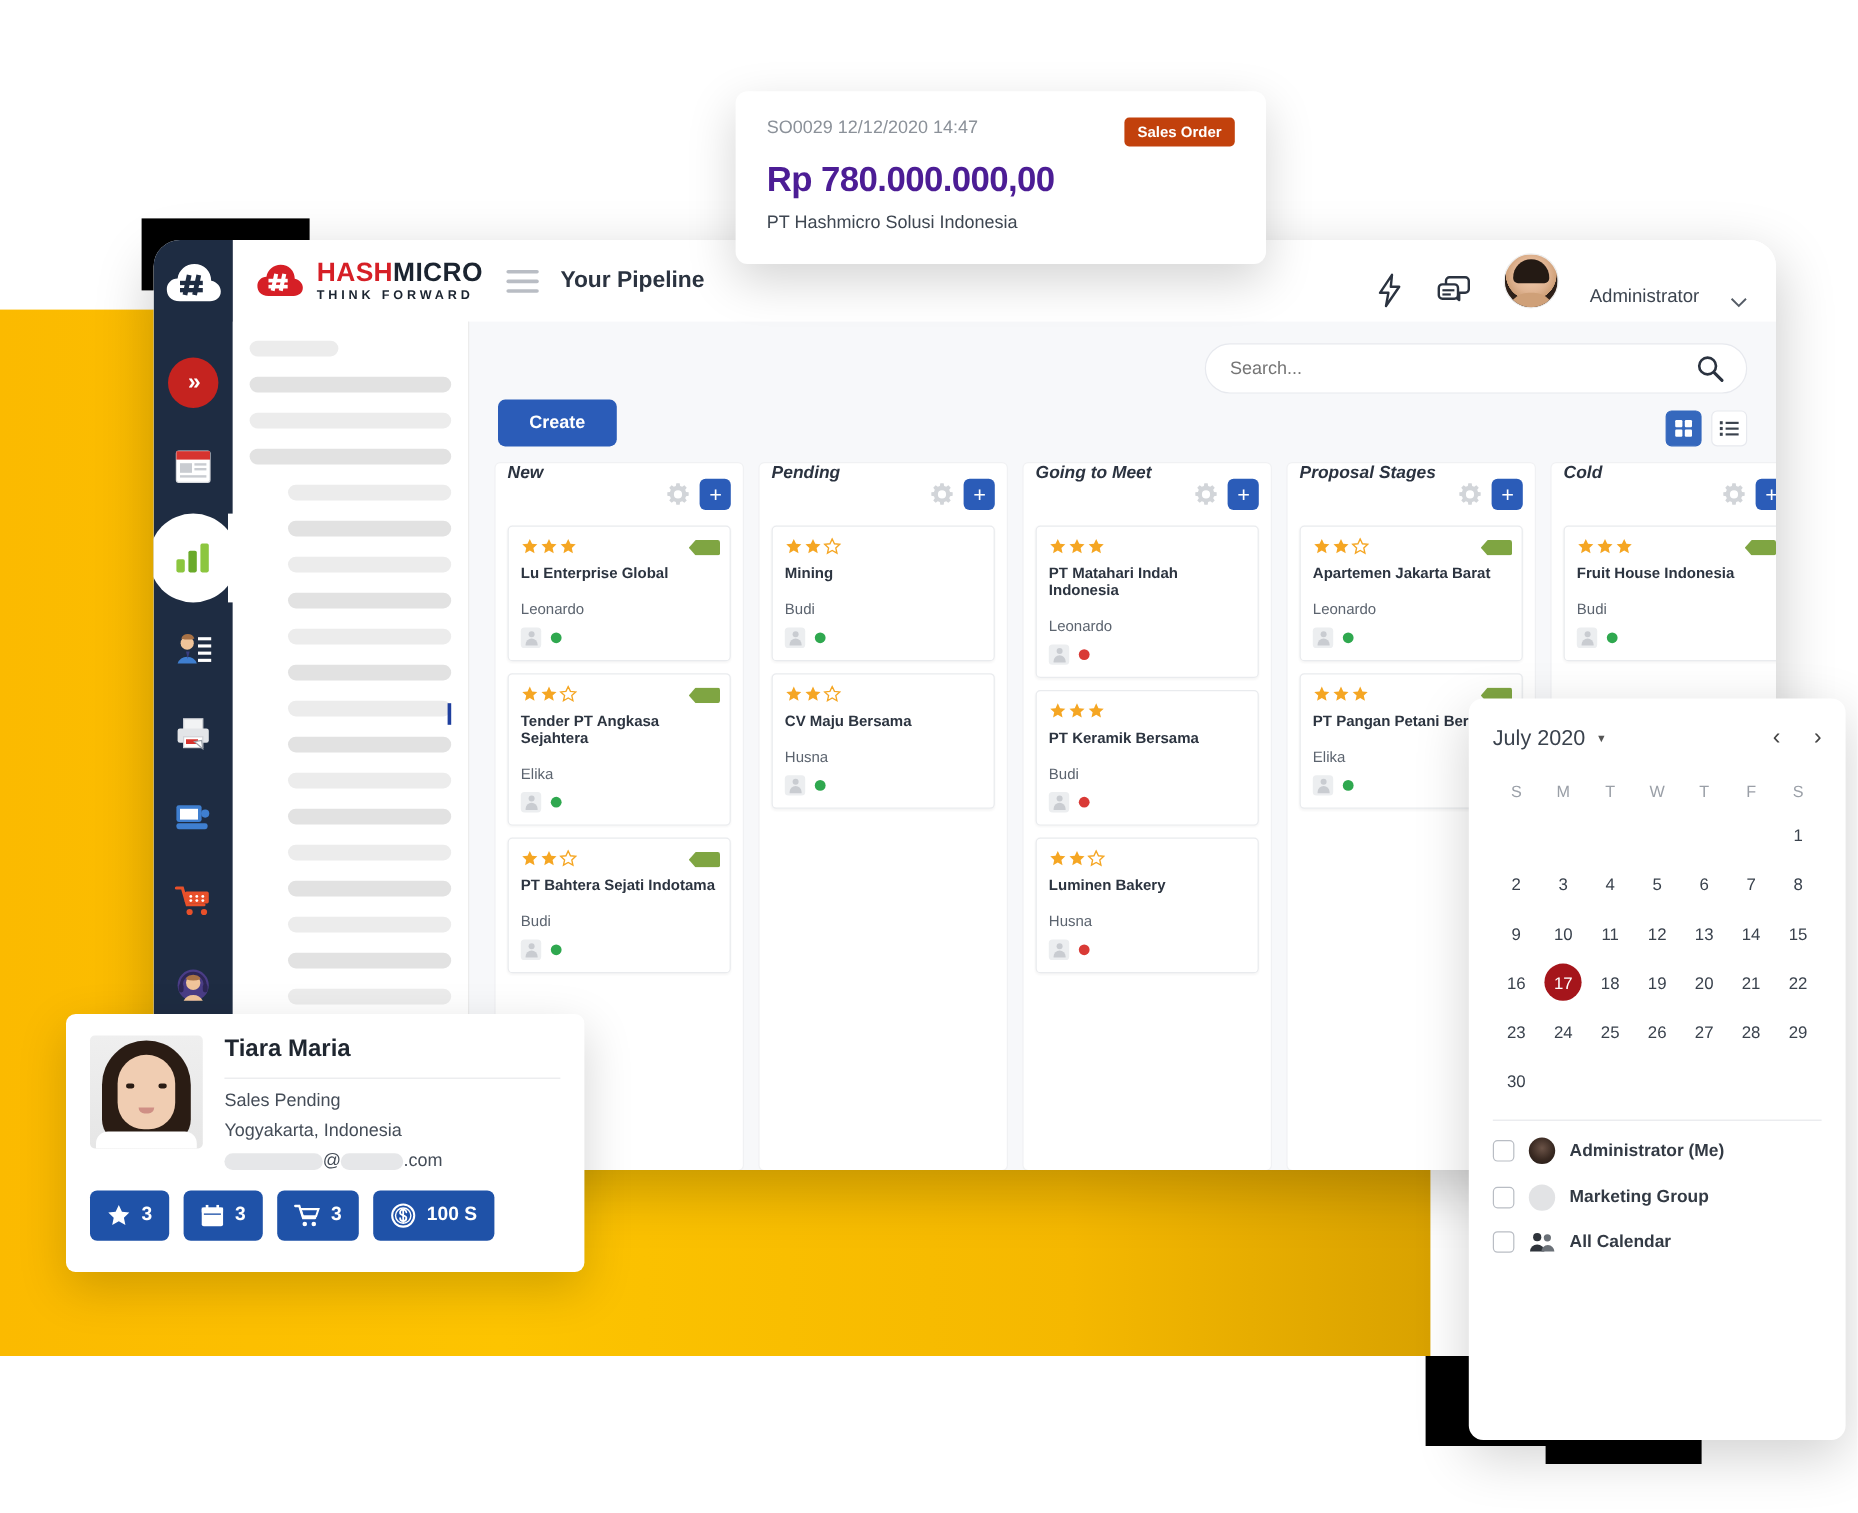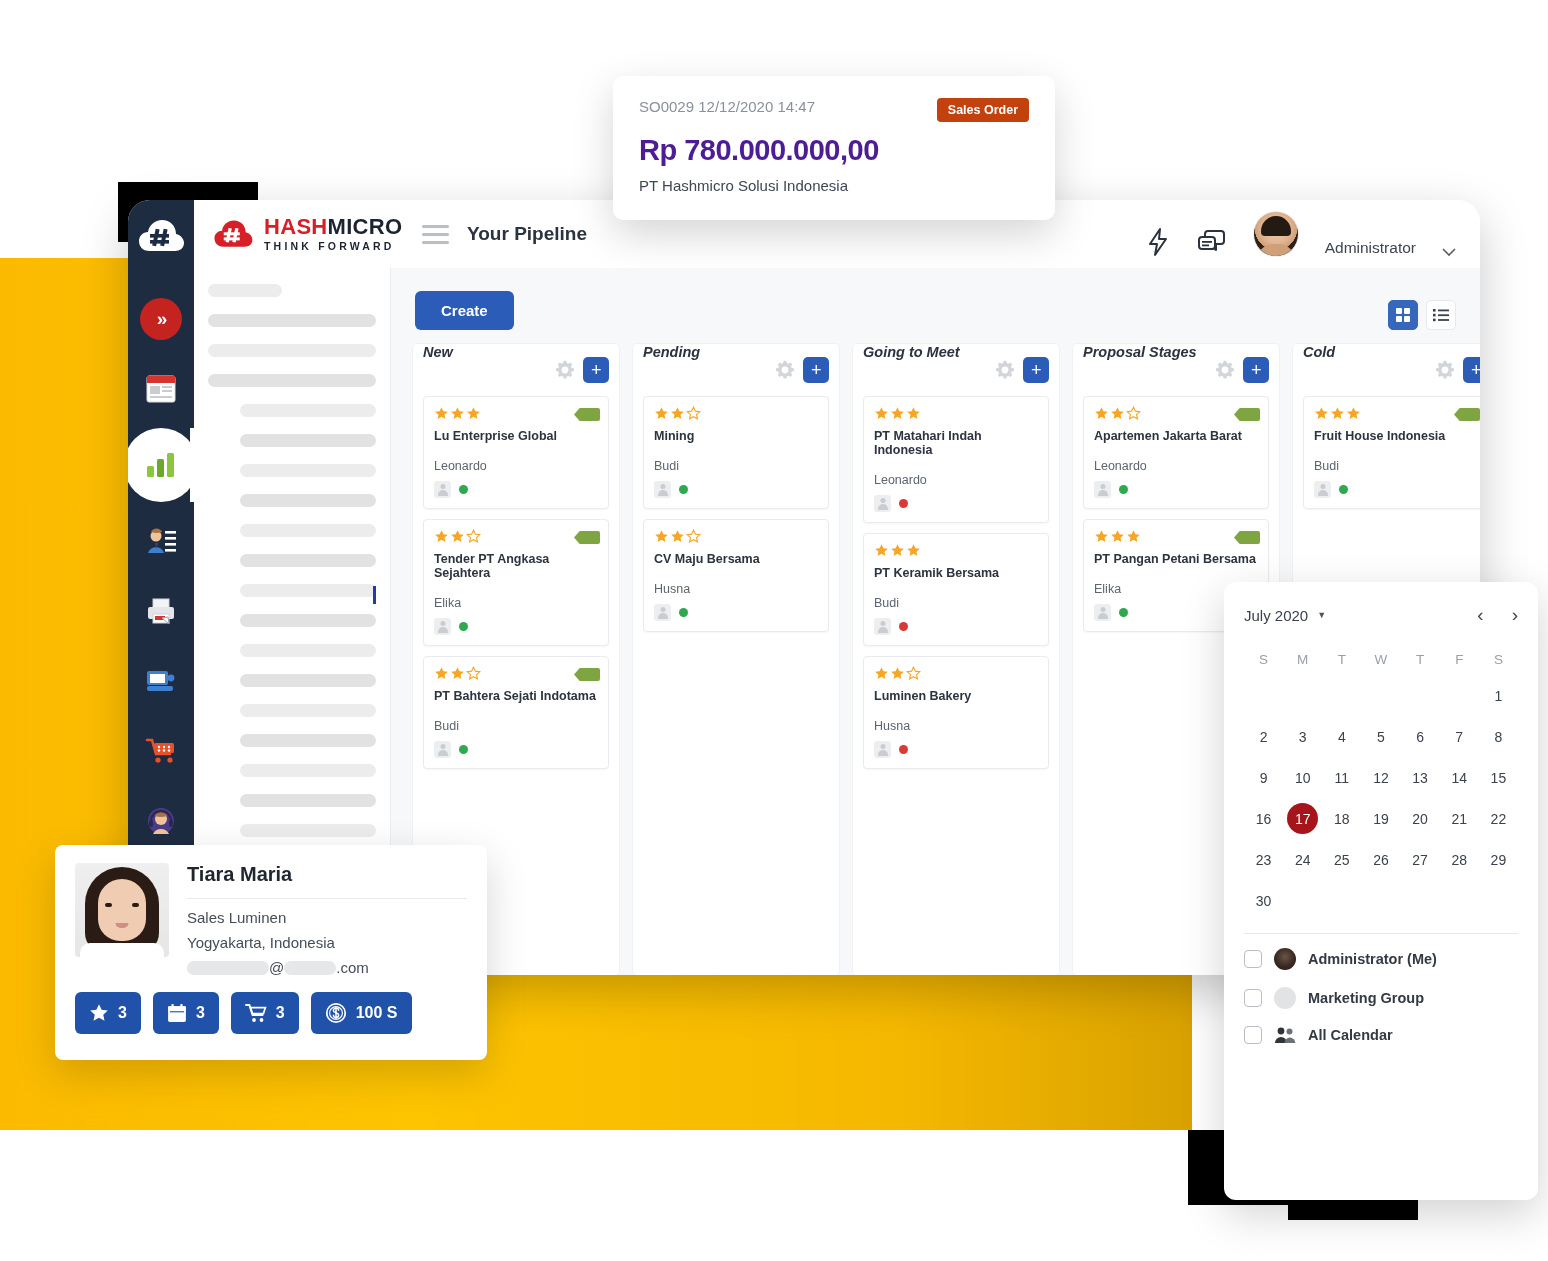--- a/index.html
+++ b/index.html
@@ -200,21 +200,21 @@
   .so-company { font-size: 15px; color:#3f4752; margin-top: 10px; }
 
   
   .cal-card {
     position:absolute; left: 1224px; top: 582px; width: 314px; height: 618px;
     background:#fff; border-radius: 12px;
     box-shadow: 0 14px 44px rgba(0,0,0,.18);
     padding: 16px 20px;
   }
   .cal-head { display:flex; align-items:center; height: 34px; }
-  .cal-month { font-size: 15px; color:#3a424d; }
+  .cal-month { font-size: 18px; color:#3a424d; }
   .cal-caret { margin-left: 9px; font-size: 9px; color:#555; }
   .cal-nav { margin-left:auto; display:flex; gap: 28px; color:#444; font-size: 19px; }
   .cal-nav span { cursor:pointer; }
   .cal-grid { display:grid; grid-template-columns: repeat(7, 1fr); margin-top: 12px; }
   .cal-dow { text-align:center; font-size: 13.5px; color:#9a9fa7; padding: 8px 0; }
   .cal-day {
     text-align:center; font-size: 14px; color:#3a424d; height: 41px;
     display:flex; align-items:center; justify-content:center;
   }
   .cal-day .pill {
@@ -448,20 +448,27 @@
           <div class="sk ind dark"></div>
           <div class="sk ind"></div>
           <div class="sk ind dark"></div>
           <div class="sk-cursor"></div>
         </div>
 
         <div class="pipeline">
           <div class="pipeline-top">
             <button class="btn-create">Create</button>
             <div class="search-wrap">
+              <div class="search-pill">
+                <input placeholder="Search..." style="">
+                <svg width="24" height="24" viewBox="0 0 24 24">
+                  <circle cx="10" cy="10" r="7" fill="none" stroke="#2b3340" stroke-width="2.2"></circle>
+                  <path d="M15.5 15.5 L22 22" stroke="#2b3340" stroke-width="2.6" stroke-linecap="round"></path>
+                </svg>
+              </div>
               <div class="view-toggles">
                 <div class="vt on">
                   <svg width="16" height="16" viewBox="0 0 16 16">
                     <rect x="1" y="1" width="6" height="6" rx="1" fill="#ffffff"></rect>
                     <rect x="9" y="1" width="6" height="6" rx="1" fill="#ffffff"></rect>
                     <rect x="1" y="9" width="6" height="6" rx="1" fill="#ffffff"></rect>
                     <rect x="9" y="9" width="6" height="6" rx="1" fill="#ffffff"></rect>
                   </svg>
                 </div>
                 <div class="vt">
@@ -911,21 +918,21 @@
         <div class="hair"></div>
           <div class="face"></div>
         <div class="eye l"></div>
           <div class="eye r"></div>
         <div class="mouth"></div>
           <div class="body"></div>
       </div>
       <div style="flex:1; min-width:0;">
         <div class="cc-name">Tiara Maria</div>
         <div class="cc-divider"></div>
-        <div class="cc-line">Sales Luminen</div>
+        <div class="cc-line">Sales Pending</div>
         <div class="cc-line">Yogyakarta, Indonesia</div>
         <div class="cc-email">
           <span class="redact" style="width:82px;"></span>
           <span>@</span>
           <span class="redact" style="width:52px;"></span>
           <span>.com</span>
         </div>
       </div>
     </div>
     <div class="cc-badges" id="cc-badges">

